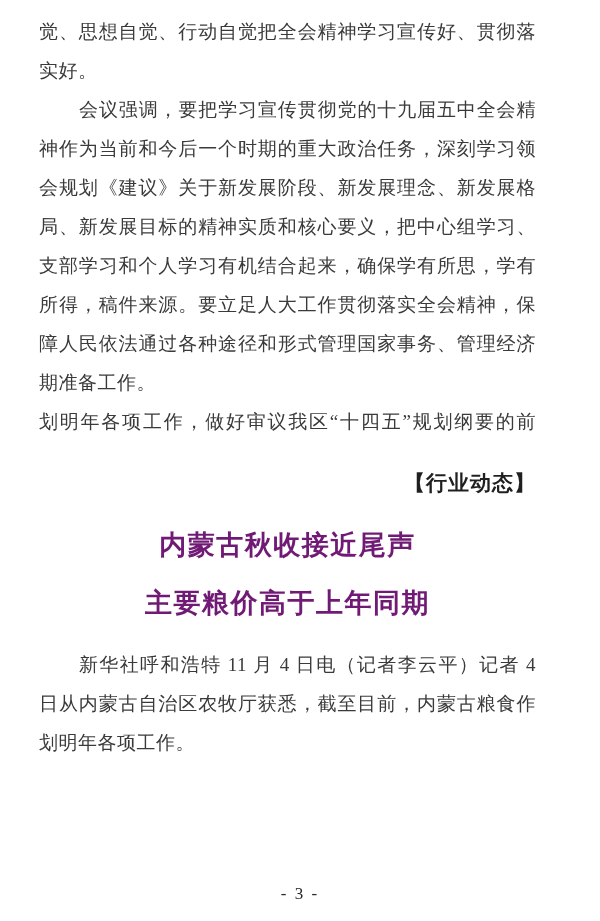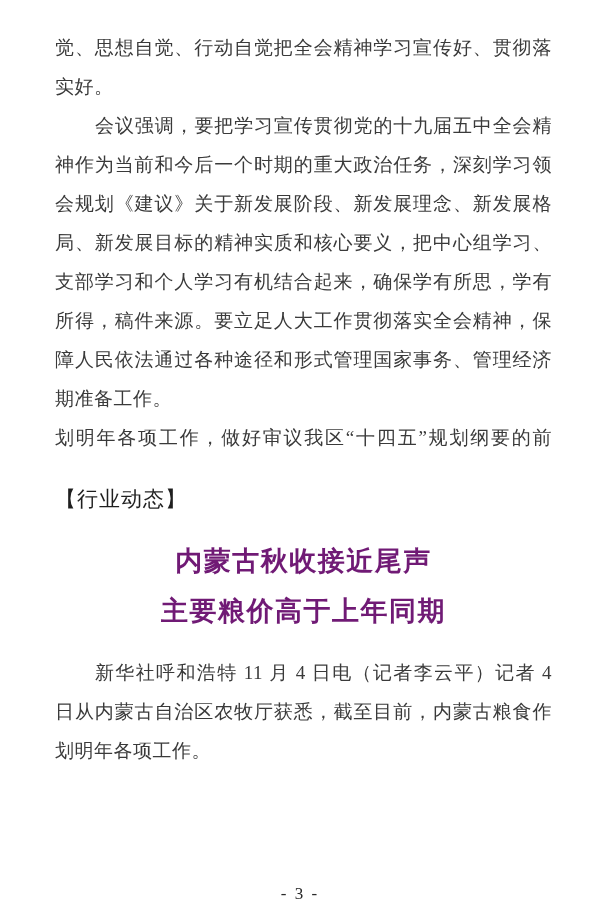--- a/index.html
+++ b/index.html
@@ -11,24 +11,24 @@
     position: relative;
     width: 600px;
     height: 921px;
     background: #ffffff;
     overflow: hidden;
     font-family: "Liberation Serif", "DejaVu Serif", serif;
     color: #3a3a3a;
   }
   .content {
     position: absolute;
-    left: 55px;
+    left: 39px;
     top: 0;
     width: 497px;
-    padding-top: 28px;
+    padding-top: 12px;
   }
   .para .line {
     font-size: 19px;
     line-height: 39px;
     letter-spacing: 0.5px;
     text-align: justify;
     text-align-last: justify;
   }
   .para .line.end {
     text-align: left;
@@ -40,40 +40,40 @@
   .source-line {
     font-size: 19px;
     line-height: 39px;
     letter-spacing: 1px;
     text-align: right;
     color: #3a3a3a;
   }
   .section-label {
     margin-top: 27px;
     font-family: "Liberation Sans", "DejaVu Sans", sans-serif;
-    font-weight: 400;
+    font-weight: 700;
     font-size: 21px;
     line-height: 30px;
     letter-spacing: 1px;
     color: #1f1f1f;
-    text-align: left;
+    text-align: right;
   }
   .headline {
     font-weight: bold;
     font-size: 27px;
     line-height: 36px;
     letter-spacing: 1.5px;
     text-align: center;
     color: #701a75;
   }
   .headline.first {
     margin-top: 29px;
   }
   .headline.second {
-    margin-top: 14px;
+    margin-top: 22px;
   }
   .para.third {
     margin-top: 24px;
   }
   .page-number {
     position: absolute;
     left: 0;
     right: 0;
     top: 884px;
     text-align: center;

